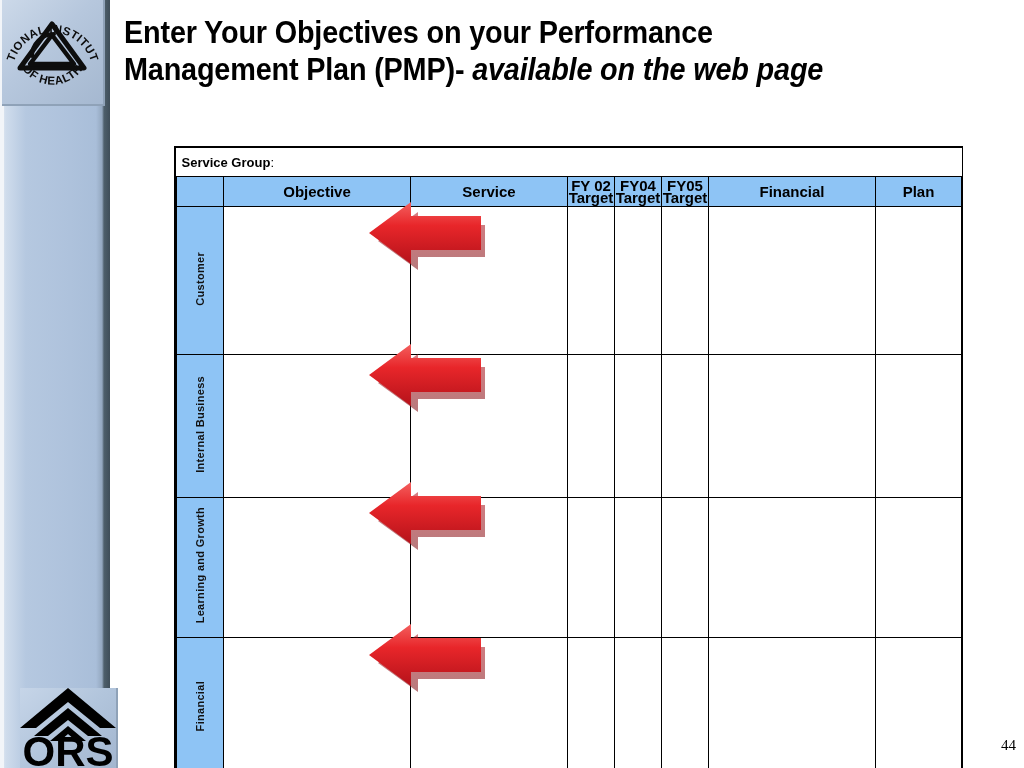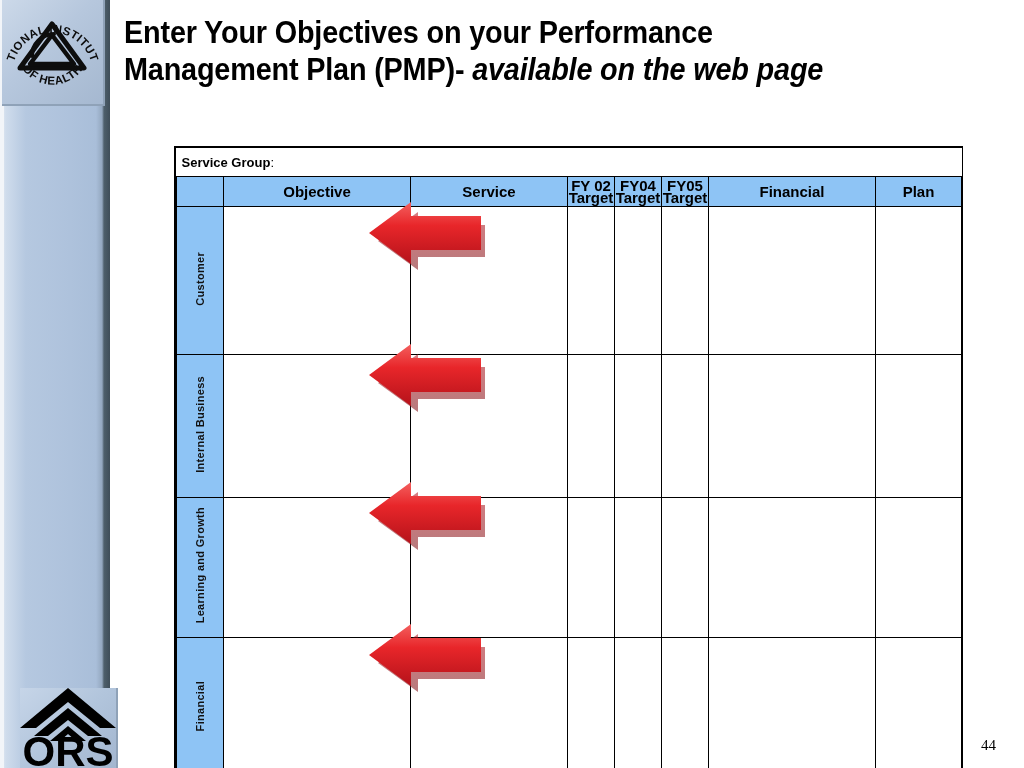--- a/index.html
+++ b/index.html
@@ -147,21 +147,21 @@
   .arrow {
     position: absolute;
     width: 118px;
     height: 72px;
   }
   .arrow svg { display: block; width: 118px; height: 72px; }
 
   
   #page-number {
     position: absolute;
-    right: 28px; bottom: 14px;
+    right: 8px; bottom: 14px;
     font-family: "Liberation Serif", serif;
     font-size: 15px;
     color: #000000;
   }
 </style>
 </head>
 <body>
 
 <div id="sidebar">
   <div id="sidebar-inner-edge"></div>

